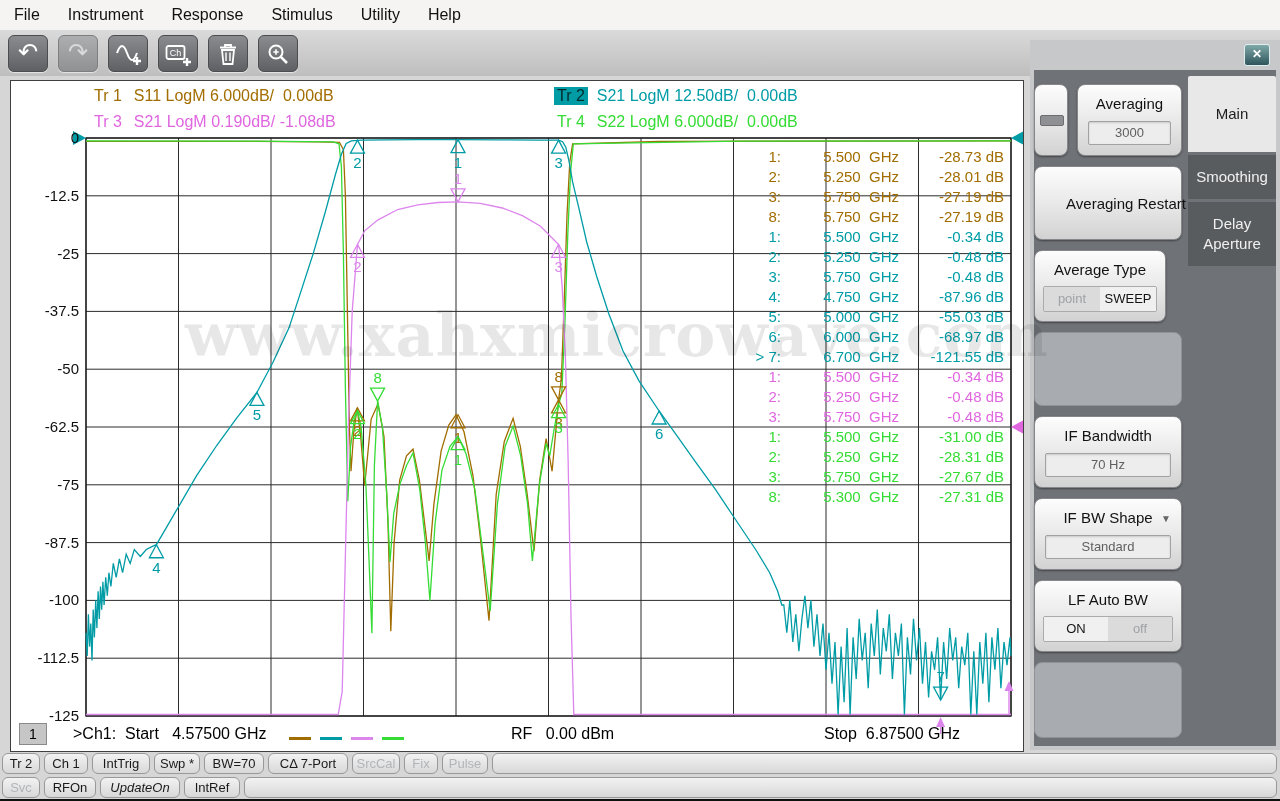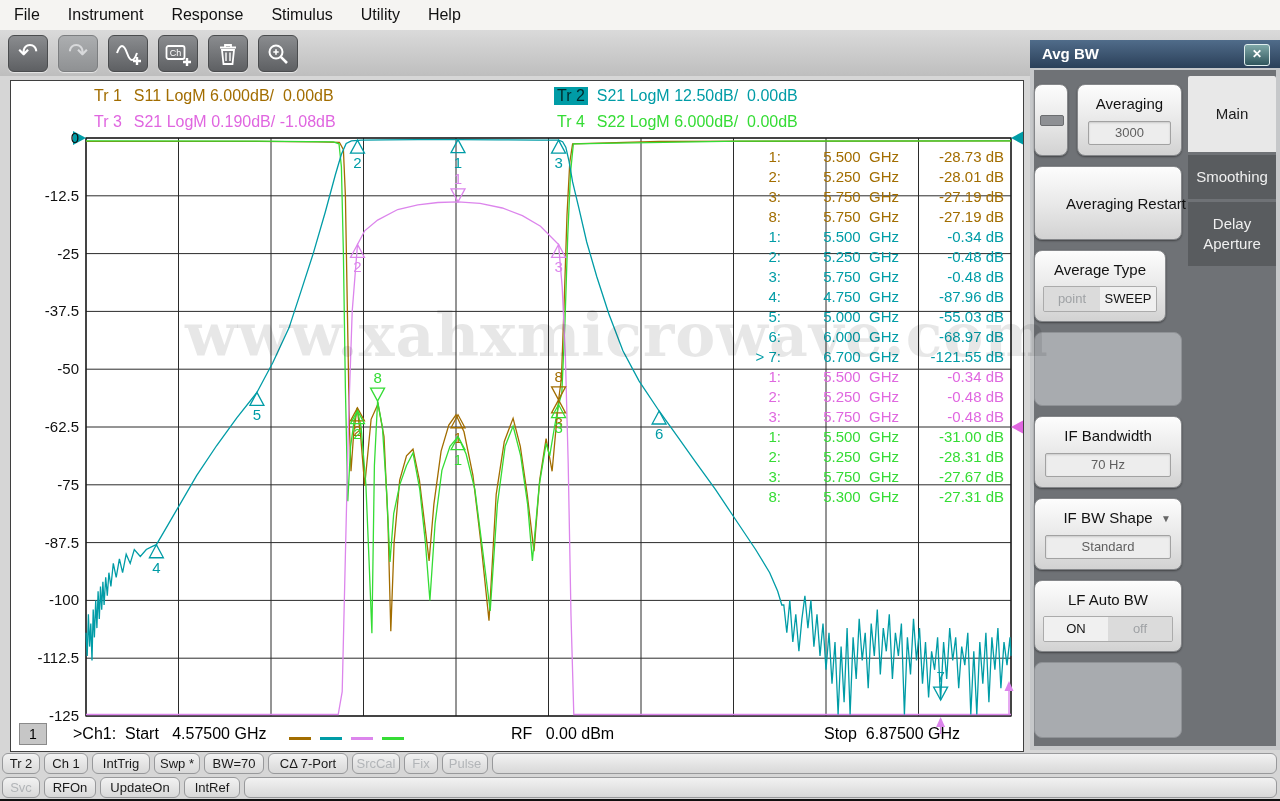--- a/index.html
+++ b/index.html
@@ -290,21 +290,20 @@
       <span class="st-text" style="left:62px">&gt;Ch1:  Start   4.57500 GHz</span>
       <span class="st-text" style="left:278px;top:10px" id="legend-dashes"><span class="legend-dash" style="background: rgb(162, 109, 0);"></span><span class="legend-dash" style="background: rgb(0, 156, 166);"></span><span class="legend-dash" style="background: rgb(220, 133, 236);"></span><span class="legend-dash" style="background: rgb(53, 220, 53);"></span></span>
       <span class="st-text" style="left:500px">RF   0.00 dBm</span>
       <span class="st-text" style="left:813px">Stop  6.87500 GHz</span>
     </div>
   </div>
 
   <div id="watermark">www.xahxmicrowave.com</div>
 
   <div id="panel">
-    <div id="panel-title">Avg BW</div>
     <div id="panel-close">✕</div>
     <div id="panel-dark"></div>
     <div id="panel-keys">
         <div class="softkey" style="left: 4px; top: 44px; width: 34px; height: 72px;">
           <div class="sk-pill"></div>
         </div>
         <div class="softkey" style="left: 47px; top: 44px; width: 105px; height: 72px;">
           <div class="sk-label">Averaging</div>
           <div class="sk-value">3000</div>
         </div>
@@ -358,18 +357,18 @@
       <div class="bbtn" style="width: 60px;">BW=70</div>
       <div class="bbtn" style="width: 80px;">CΔ 7-Port</div>
       <div class="bbtn disabled" style="width: 48px;">SrcCal</div>
       <div class="bbtn disabled" style="width: 34px;">Fix</div>
       <div class="bbtn disabled" style="width: 46px;">Pulse</div>
       <div class="bbtn disabled filler"></div>
     </div>
   <div class="brow" style="top:777px" id="brow2">
       <div class="bbtn disabled" style="width: 38px;">Svc</div>
       <div class="bbtn" style="width: 52px;">RFOn</div>
-      <div class="bbtn" style="width: 80px;">UpdateOn</div>
+      <div class="bbtn" style="width: 80px; font-style: italic;">UpdateOn</div>
       <div class="bbtn" style="width: 56px;">IntRef</div>
       <div class="bbtn disabled filler"></div>
     </div>
   <div id="bottom-line"></div>
 </div>
 
 </body></html>

